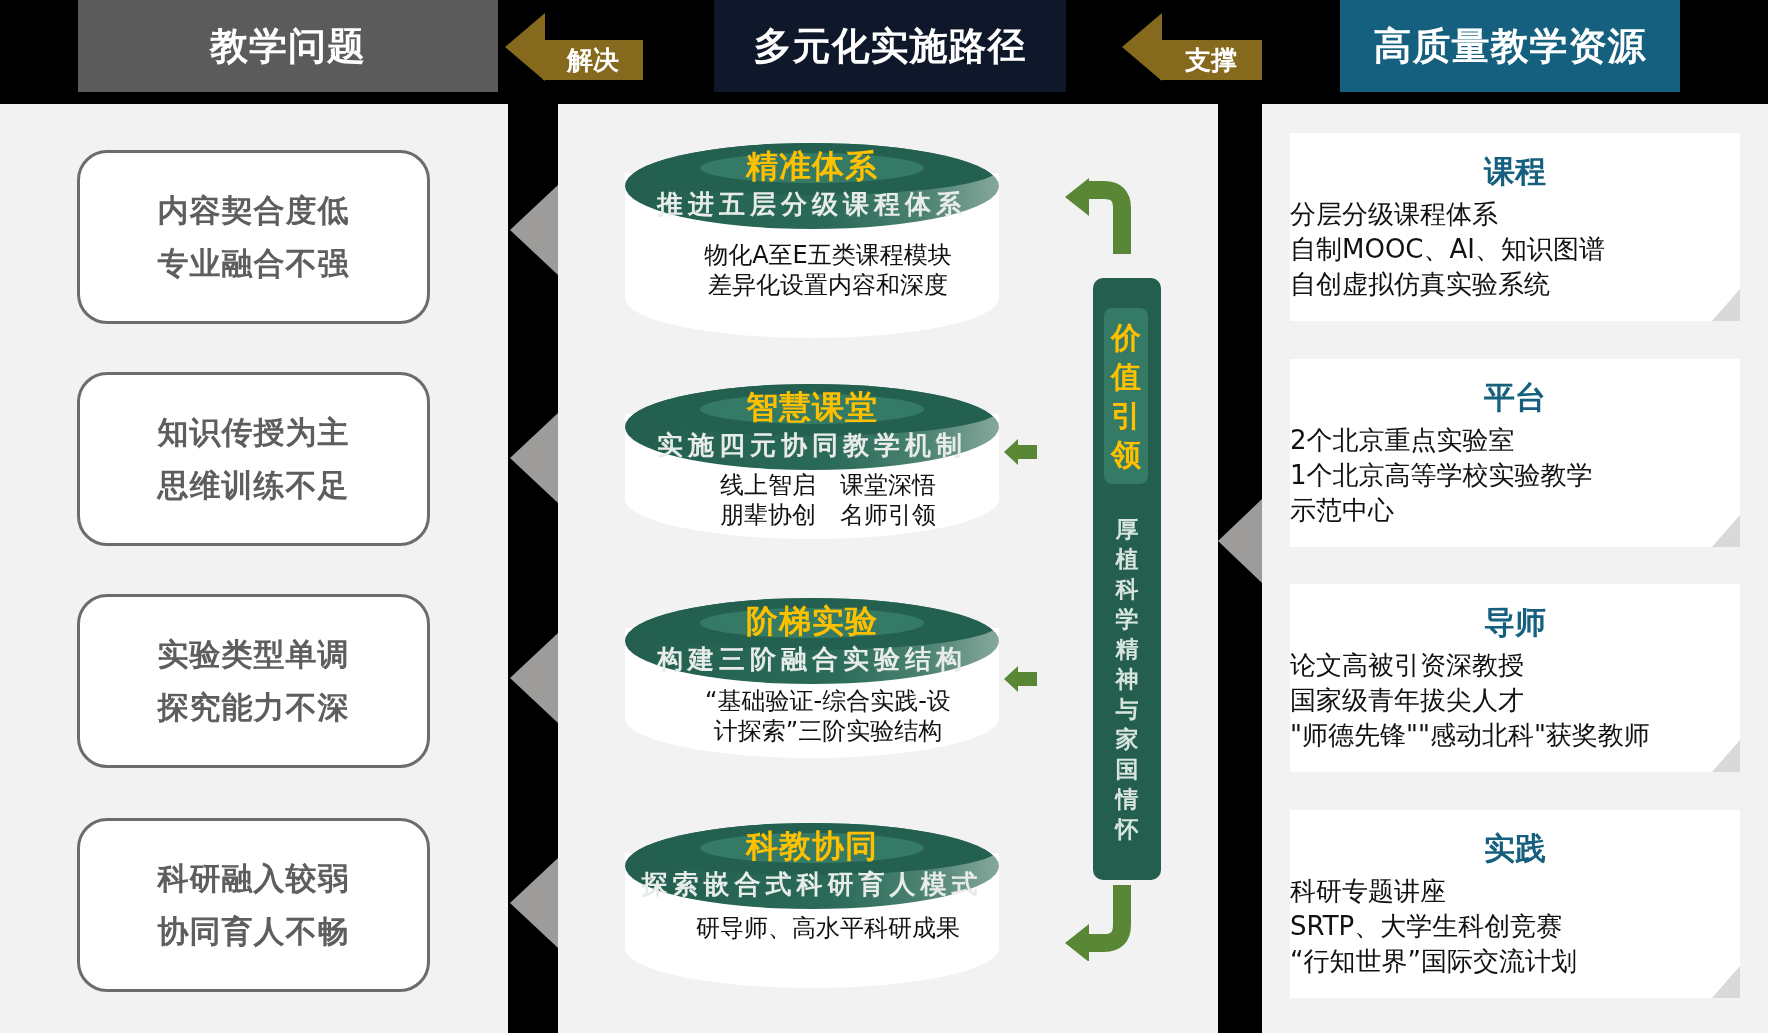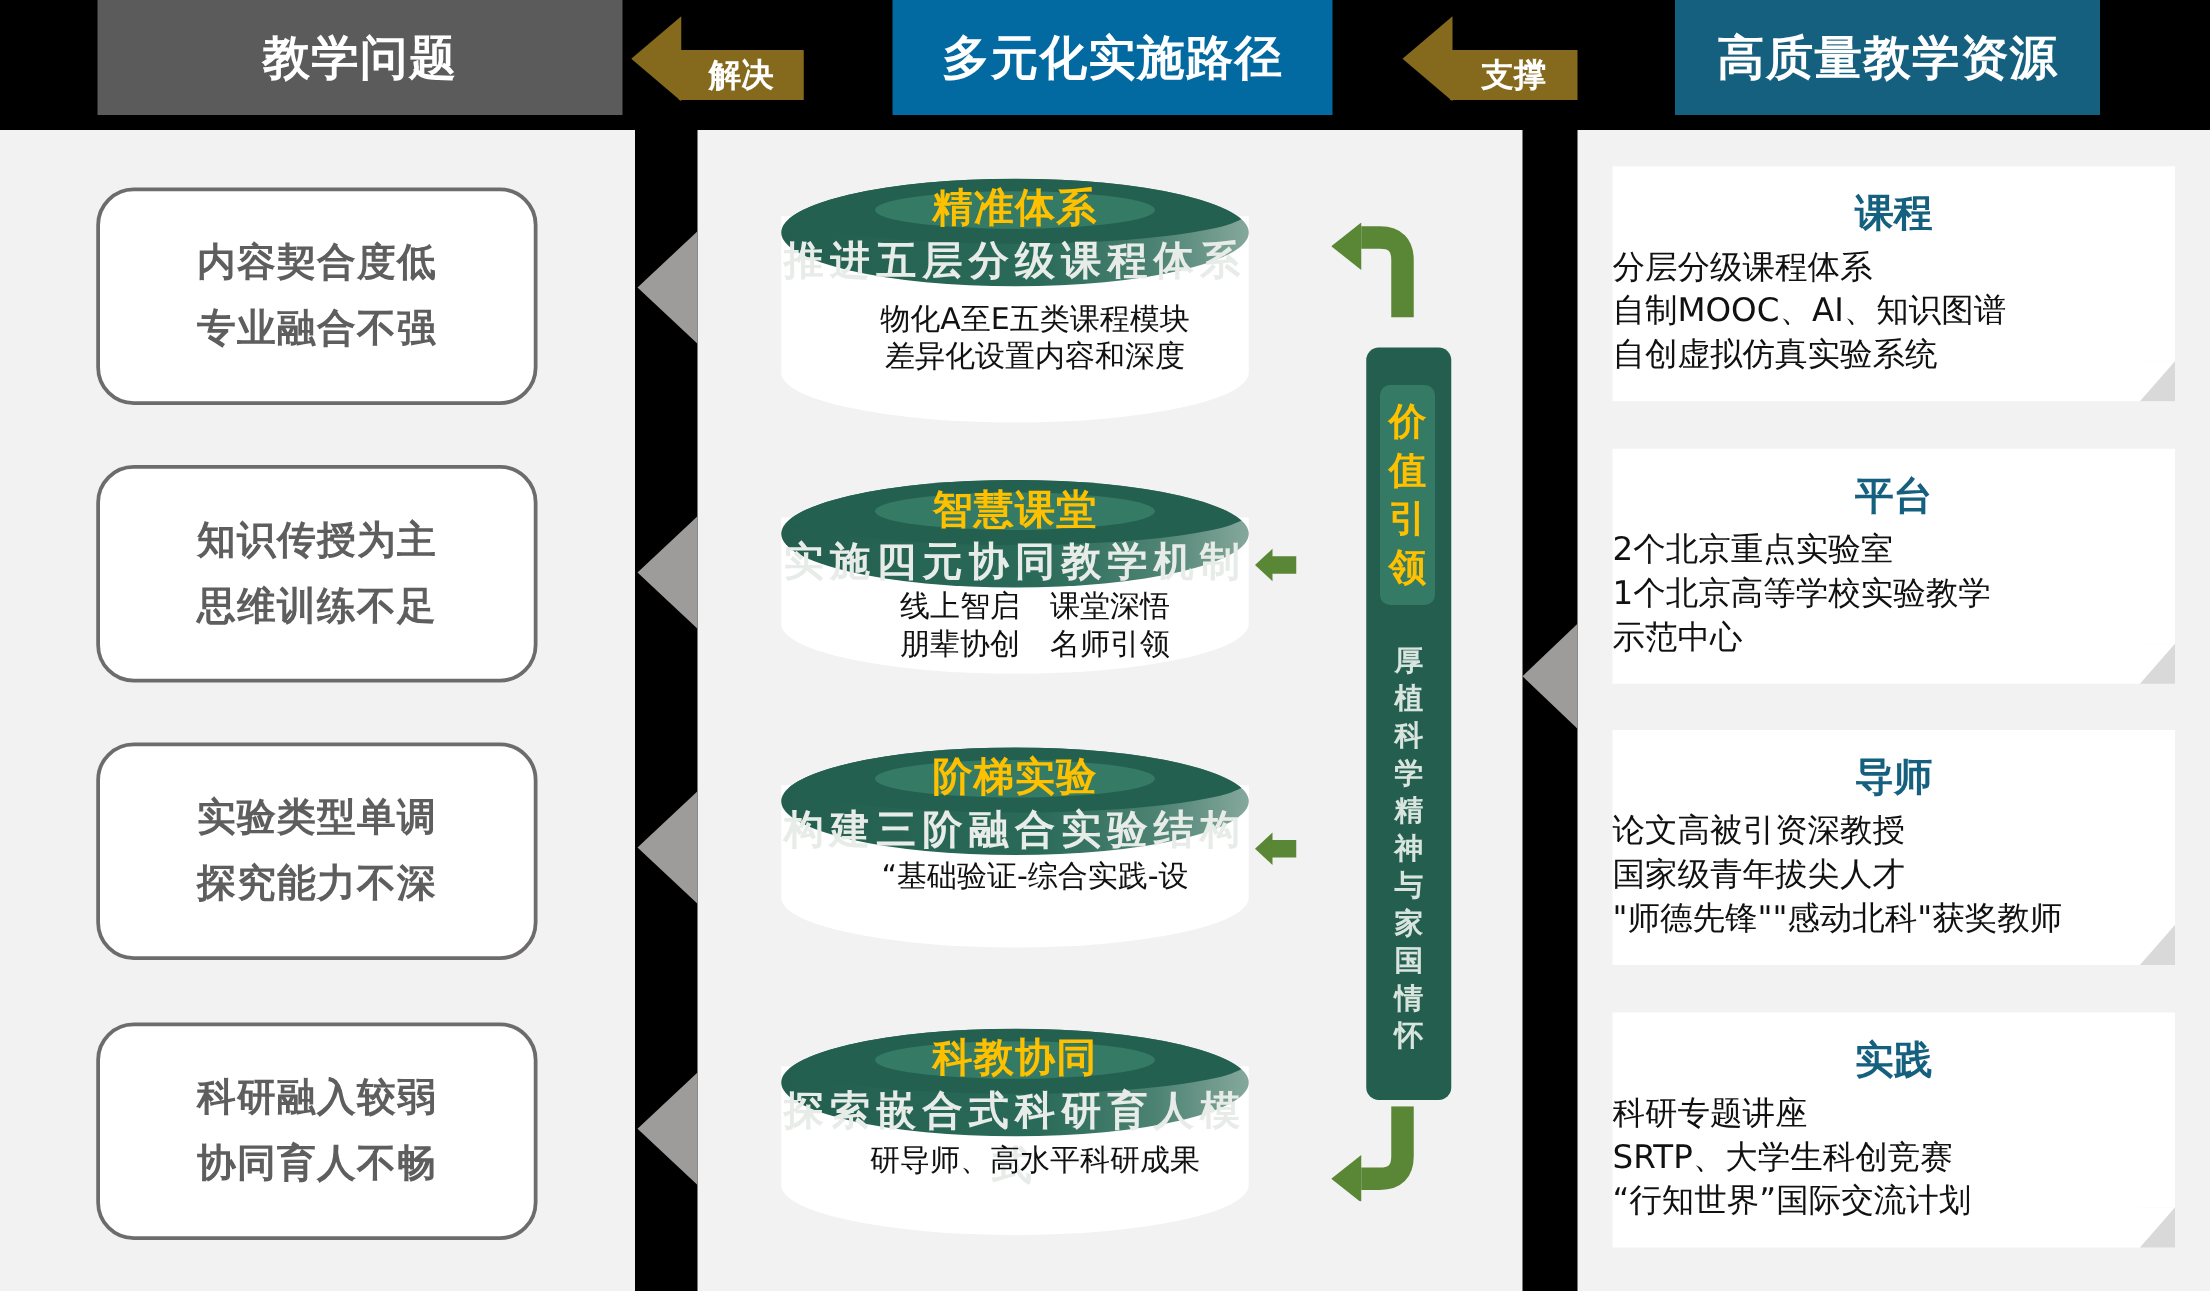--- a/index.html
+++ b/index.html
@@ -3,21 +3,21 @@
 <meta charset="utf-8">
 <style>
   * { box-sizing: border-box; margin: 0; padding: 0; }
   html, body { width: 1768px; height: 1033px; background: #000; overflow: hidden; }
   body { position: relative; font-family: "DejaVu Sans", "Liberation Sans", sans-serif; }
 
   
   .hdr { position: absolute; top: 0; height: 92px; display: flex; align-items: center; justify-content: center;
          color: #fff; font-weight: bold; font-size: 38px; letter-spacing: 1px; }
   .hdr-problems { left: 78px; width: 420px; background: #5b5b5b; }
-  .hdr-paths    { left: 714px; width: 352px; background: #0369a1; }
+  .hdr-paths    { left: 714px; width: 352px; background: #0f172a; }
   .hdr-res      { left: 1340px; width: 340px; background: #16607f; }
 
   .harrow { position: absolute; top: 13px; height: 68px; }
   .harrow .tri { position: absolute; left: 0; top: 0; width: 0; height: 0;
                  border-top: 34px solid transparent; border-bottom: 34px solid transparent; border-right: 40px solid #85691d; }
   .harrow .bar { position: absolute; left: 38px; top: 27px; height: 40px; background: #85691d; color: #fff;
                  font-size: 26px; font-weight: bold; display: flex; align-items: center; justify-content: center; }
   .harrow-solve { left: 505px; width: 140px; }
   .harrow-solve .bar { width: 100px; }
   .harrow-support { left: 1122px; width: 140px; }
@@ -45,21 +45,21 @@
   .cyl .body { position: absolute; left: 0; top: 30px; width: 374px; background: #fff; border-radius: 0 0 187px 187px / 0 0 40px 40px; }
   .cyl .top { position: absolute; left: 0; top: 0; width: 374px; height: 86px; border-radius: 50%;
               background: linear-gradient(90deg, #235e4f 0%, #2a6a58 55%, #4c8272 80%, #85a89c 100%); overflow: hidden; }
   .cyl .top::before { content: ""; position: absolute; left: 0; right: 0; top: 0; height: 52px; border-radius: 50%;
               background: #24604f; }
   .cyl .top::after { content: ""; position: absolute; left: 75px; width: 224px; top: 10px; height: 30px; border-radius: 50%;
               background: #347a64; }
   .cyl .title { position: absolute; left: 0; width: 374px; top: 2px; text-align: center; color: #ffc000;
                 font-size: 32px; font-weight: bold; z-index: 2; letter-spacing: 1px; }
   .cyl .sub { position: absolute; left: 0; width: 374px; top: 44px; text-align: center; color: #e8ece9;
-              font-size: 32px; font-weight: bold; z-index: 2; letter-spacing: 5px; }
+              font-size: 26px; font-weight: bold; z-index: 2; letter-spacing: 5px; }
   .cyl .desc { position: absolute; left: 36px; width: 334px; text-align: center; color: #111;
                font-size: 24px; line-height: 30px; z-index: 2; }
 
   
   .vbar { position: absolute; left: 1093px; top: 278px; width: 68px; height: 602px; background: #235e4f; border-radius: 10px; }
   .vbar .inner { position: absolute; left: 11px; top: 30px; width: 44px; height: 176px; background: #347a64; border-radius: 8px;
                  display: flex; flex-direction: column; align-items: center; justify-content: center; }
   .vbar .inner span { color: #ffc000; font-size: 30px; font-weight: bold; line-height: 39px; }
   .vbar .lower { position: absolute; left: 0; top: 236px; width: 68px; display: flex; flex-direction: column; align-items: center; }
   .vbar .lower span { color: #d8e4de; font-size: 23px; font-weight: bold; line-height: 30px; }
@@ -160,20 +160,21 @@
   </div>
 </div>
 
 <div class="cyl" style="top:598px; height:155px;">
   <div class="body" style="height:130px;"></div>
   <div class="top"></div>
   <div class="title">阶梯实验</div>
   <div class="sub">构建三阶融合实验结构</div>
   <div class="desc" style="top:88px;">
     <div>“基础验证-综合实践-设</div>
+    <div>计探索”三阶实验结构</div>
   </div>
 </div>
 
 <div class="cyl" style="top:823px; height:160px;">
   <div class="body" style="height:135px;"></div>
   <div class="top"></div>
   <div class="title">科教协同</div>
   <div class="sub">探索嵌合式科研育人模式</div>
   <div class="desc" style="top:90px;">
     <div>研导师、高水平科研成果</div>

